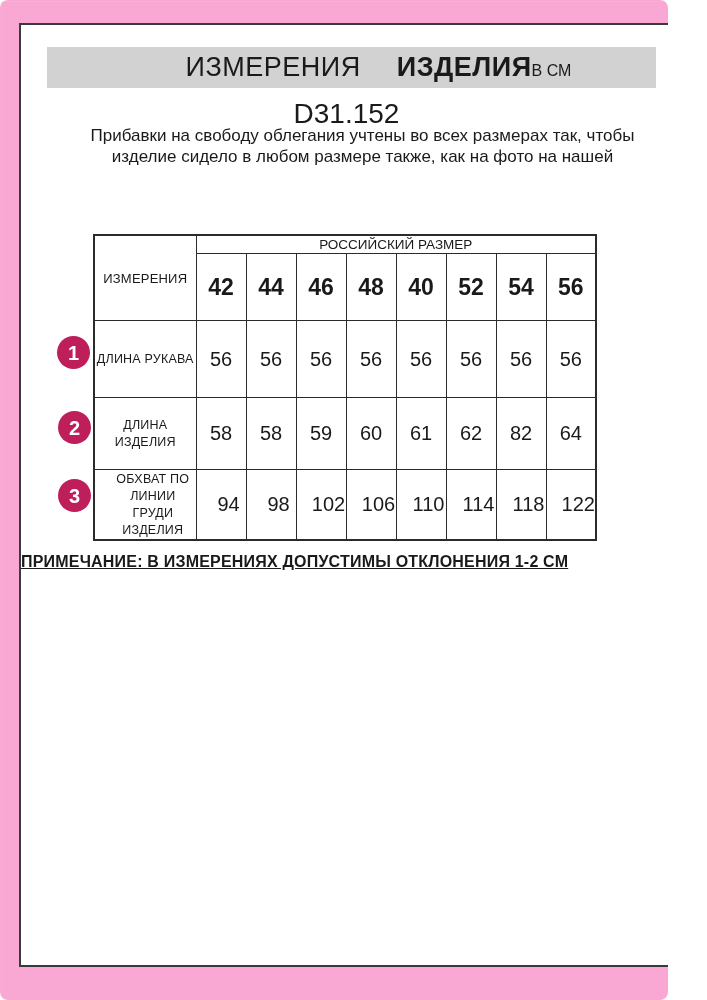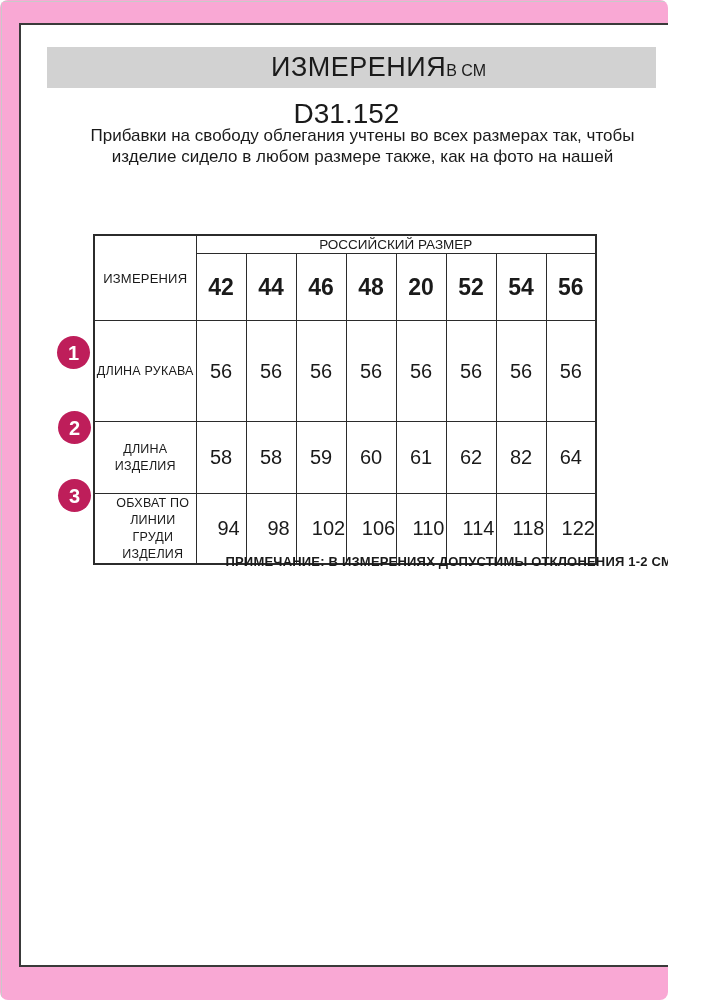--- a/index.html
+++ b/index.html
@@ -112,21 +112,21 @@
     height: 66px;
     font-size: 23px;
     font-weight: 700;
   }
   td.rlabel {
     font-size: 12.5px;
     line-height: 17px;
     padding: 0 3px;
     letter-spacing: 0.2px;
   }
-  td.rlabel.oneline { white-space: nowrap; padding: 14px 1px; margin-left: 8px; }
+  td.rlabel.oneline { white-space: nowrap; padding: 2px 1px; margin-left: 8px; }
   tr.r1 td { height: 72px; }
   tr.r2 td { height: 71px; }
   tr.r3 td { height: 69px; padding-left: 15px; }
   td.val { font-size: 20px; }
   .marker {
     position: absolute;
     width: 33px; height: 33px;
     border-radius: 50%;
     background: #be1e5a;
     color: #ffffff;
@@ -137,38 +137,40 @@
     justify-content: center;
     line-height: 1;
   }
   .m1 { left: 36px; top: 311px; }
   .m2 { left: 37px; top: 386px; }
   .m3 { left: 37px; top: 454px; }
   .note {
     position: absolute;
     left: 0; top: 527px;
     width: 100%;
-    text-align: right;
-    font-size: 13px;
+    text-align: left;
+    font-size: 16px;
     font-weight: 700;
     line-height: 19px;
     letter-spacing: 0.2px;
+    text-decoration: underline;
   }
 </style>
 </head>
 <body>
 
 <div class="canvas">
   <div class="edge-top"></div>
   <div class="edge-left"></div>
 
   <div class="page">
 
     <div class="title-bar">
       <span class="title-main">ИЗМЕРЕНИЯ</span>
+      <span class="title-bold">ИЗДЕЛИЯ</span>
       <span class="title-unit">В СМ</span>
     </div>
 
     <div class="product-code">D31.152</div>
 
     <div class="descr">
       <div>Прибавки на свободу облегания учтены во всех размерах так, чтобы</div>
       <div>изделие сидело в любом размере также, как на фото на нашей</div>
     </div>
 
@@ -187,21 +189,21 @@
       <tbody>
         <tr>
           <td class="corner" rowspan="2">ИЗМЕРЕНИЯ</td>
           <td class="group" colspan="8">РОССИЙСКИЙ РАЗМЕР</td>
         </tr>
         <tr>
           <td class="size">42</td>
           <td class="size">44</td>
           <td class="size">46</td>
           <td class="size">48</td>
-          <td class="size">20</td>
+          <td class="size">40</td>
           <td class="size">52</td>
           <td class="size">54</td>
           <td class="size">56</td>
         </tr>
         <tr class="r1">
           <td class="rlabel oneline">ДЛИНА РУКАВА</td>
           <td class="val">56</td>
           <td class="val">56</td>
           <td class="val">56</td>
           <td class="val">56</td>

